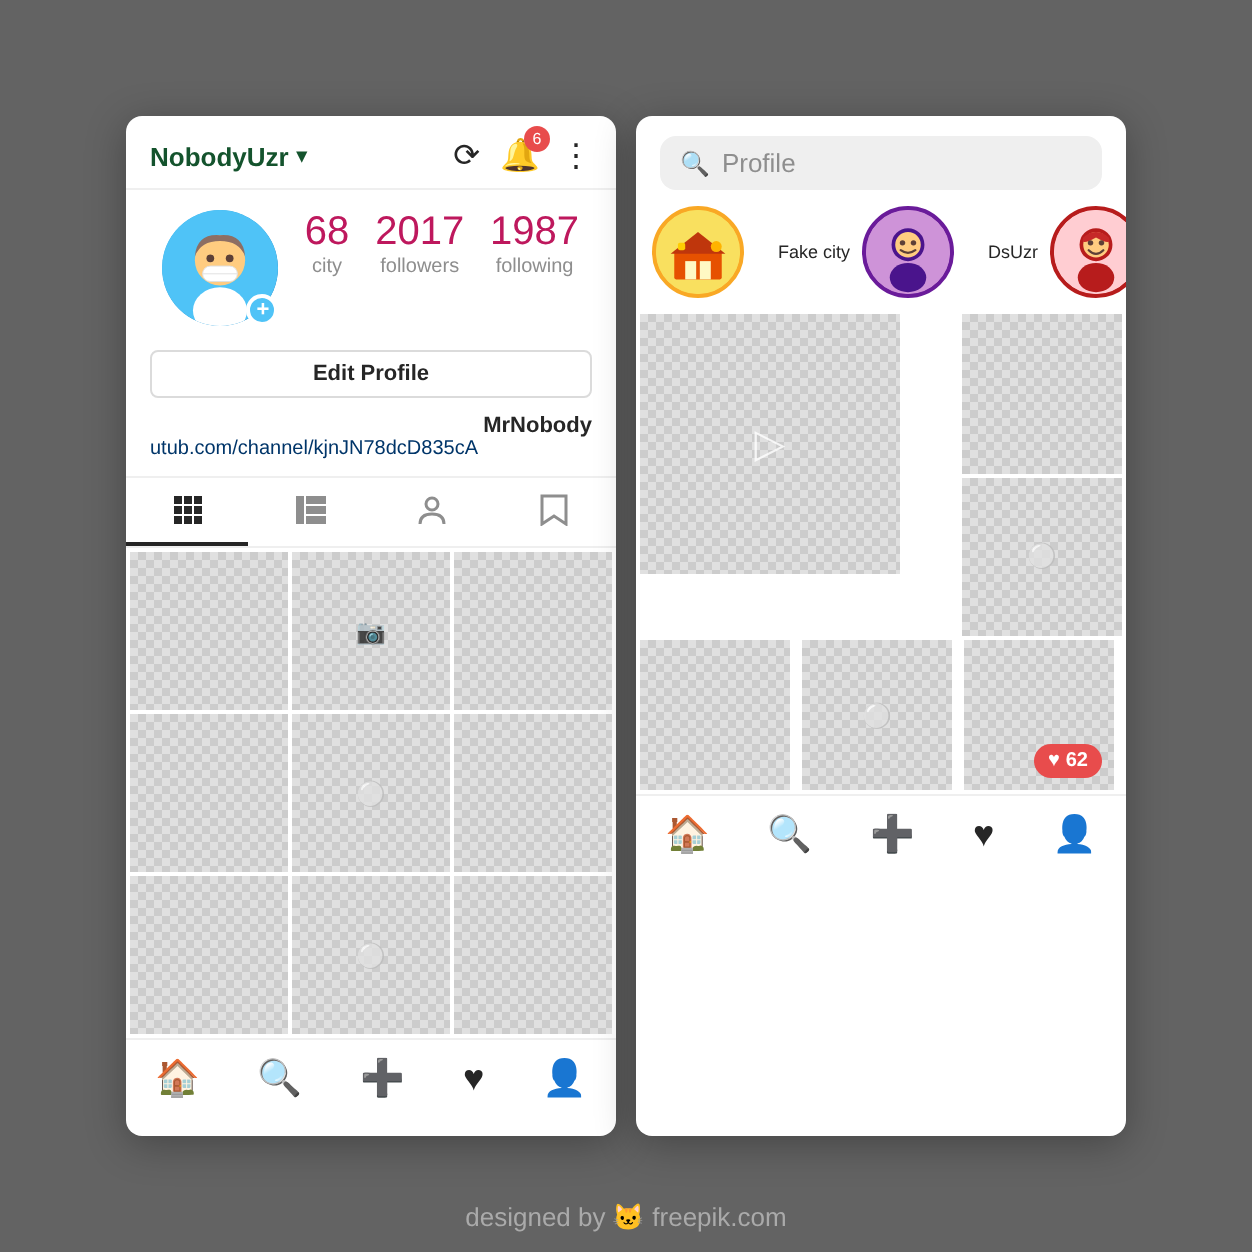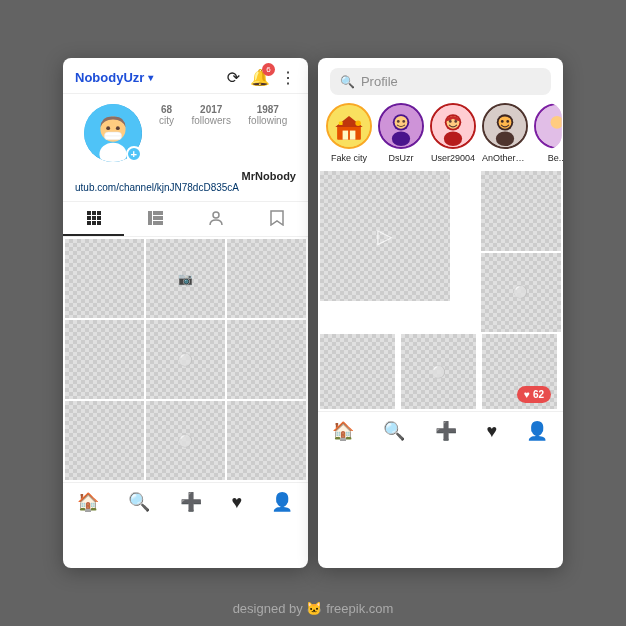--- a/index.html
+++ b/index.html
@@ -43,21 +43,21 @@
       display: flex;
       align-items: center;
       justify-content: space-between;
       padding: 10px 12px 6px;
       border-bottom: 1px solid #efefef;
     }
 
     .profile-username {
       font-size: 13px;
       font-weight: 700;
-      color: #1d4ed8;
+      color: #14532d;
       display: flex;
       align-items: center;
       gap: 4px;
     }
 
     .header-icons {
       display: flex;
       align-items: center;
       gap: 10px;
     }
@@ -129,23 +129,23 @@
       color: #fff;
       font-size: 11px;
       font-weight: bold;
     }
 
     .stat-item {
       text-align: center;
     }
 
     .stat-number {
-      font-size: 10px;
-      font-weight: 700;
-      color: #737373;
+      font-size: 20px;
+      font-weight: 400;
+      color: #be185d;
       display: block;
     }
 
     .stat-label {
       font-size: 10px;
       color: #8e8e8e;
       display: block;
     }
 
     .edit-profile-btn {
@@ -269,23 +269,23 @@
 
     .stories-row {
       display: flex;
       gap: 6px;
       padding: 0 8px 8px;
       overflow: hidden;
     }
 
     .story-item {
       display: flex;
-      flex-direction: column;
-      align-items: center;
-      gap: 4px;
+      flex-direction: row;
+      align-items: center;
+      gap: 17px;
       flex-shrink: 0;
     }
 
     .story-avatar {
       width: 46px;
       height: 46px;
       border-radius: 50%;
       border: 2px solid #f77737;
       display: flex;
       align-items: center;
@@ -396,20 +396,21 @@
         <div class="stat-item">
           <span class="stat-number">2017</span>
           <span class="stat-label">followers</span>
         </div>
         <div class="stat-item">
           <span class="stat-number">1987</span>
           <span class="stat-label">following</span>
         </div>
       </div>
 
+      <div class="edit-profile-btn">Edit Profile</div>
 
       <div class="profile-bio">
         <div class="bio-name">MrNobody</div>
         <div class="bio-link">utub.com/channel/kjnJN78dcD835cA</div>
       </div>
 
       <div class="profile-tabs">
         <div class="tab-icon active">
           <svg width="16" height="16" viewBox="0 0 16 16" fill="none">
             <rect x="1" y="1" width="4" height="4" fill="#262626"></rect>

